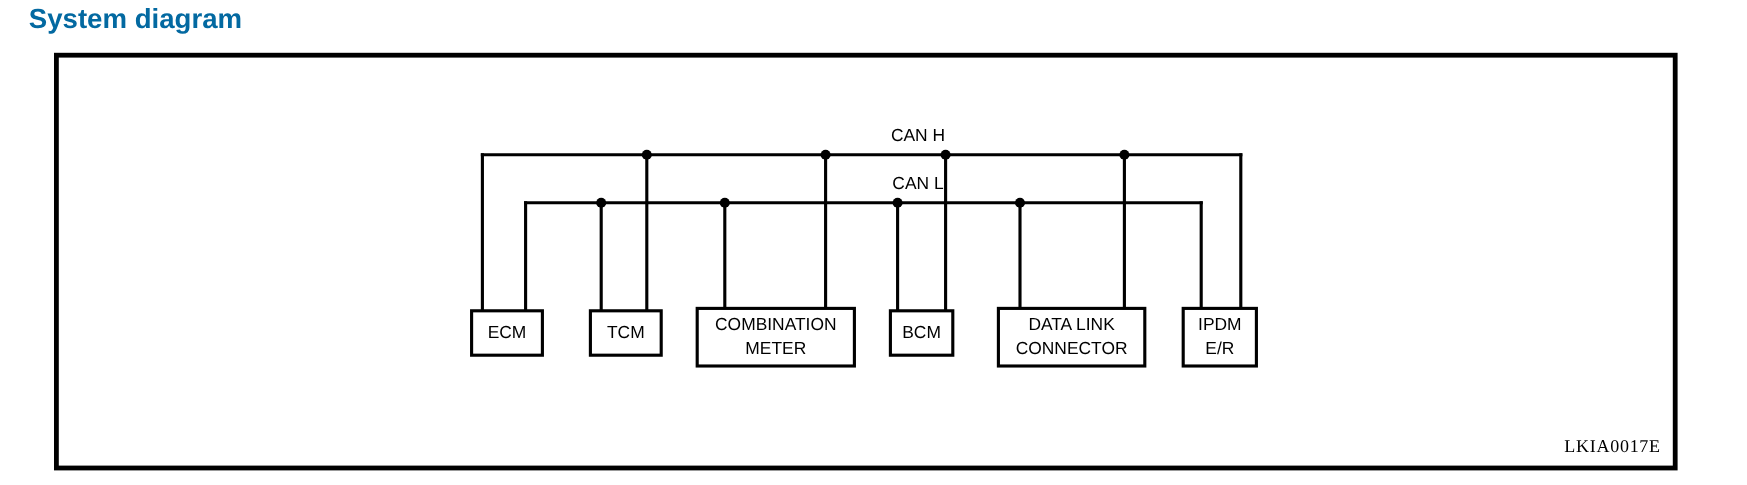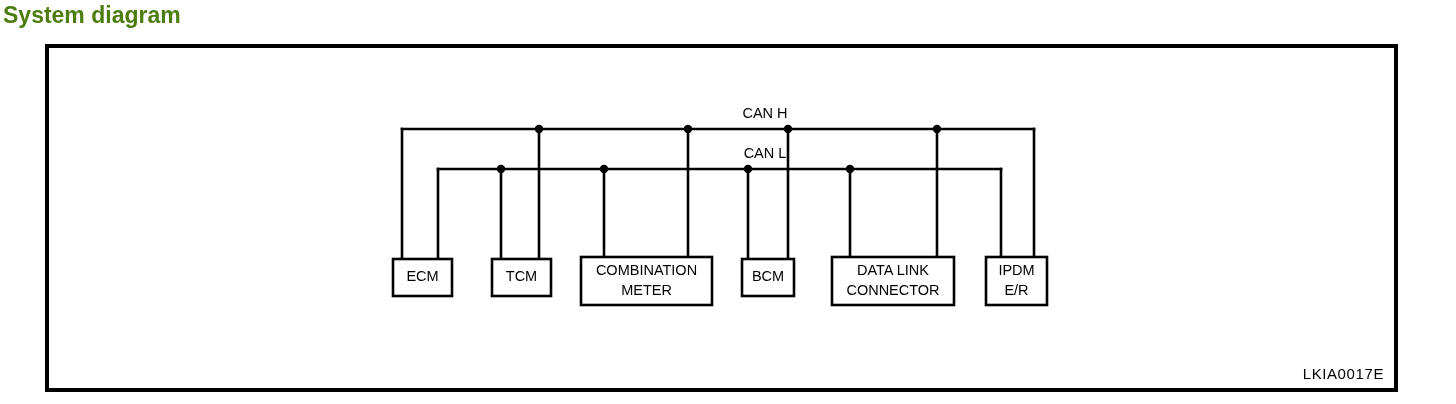--- a/index.html
+++ b/index.html
@@ -9,25 +9,25 @@
   }
   body {
     width: 1456px;
     height: 404px;
     font-family: "Liberation Sans", sans-serif;
     overflow: hidden;
     position: relative;
   }
   #page-title {
     position: absolute;
-    left: 3px;
+    left: 24px;
     top: 2px;
     font-size: 23px;
     font-weight: bold;
-    color: #4d7c0f;
+    color: #0369a1;
     letter-spacing: 0px;
     white-space: pre;
   }
   #diagram-frame {
     position: absolute;
     left: 45px;
     top: 44px;
     width: 1353px;
     height: 348px;
     border: 4px solid #000000;
@@ -70,21 +70,21 @@
     font-size: 14.5px;
     fill: #000000;
     text-anchor: middle;
     dominant-baseline: middle;
     white-space: pre;
   }
   #reference-code {
     position: absolute;
     right: 10px;
     bottom: 6px;
-    font-family: Liberation Sans, sans-serif;
+    font-family: Liberation Serif, serif;
     font-size: 15px;
     color: #000000;
     letter-spacing: 0.6px;
     white-space: pre;
   }
 </style>
 </head>
 <body>
 
 <div id="page-title">System diagram</div>

